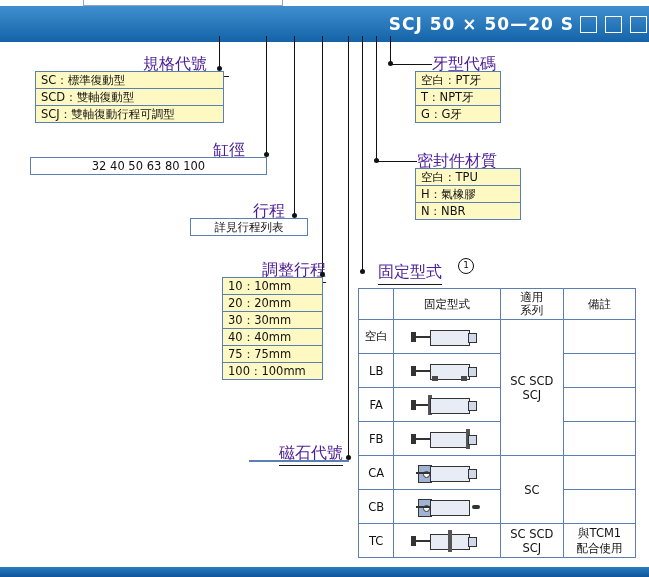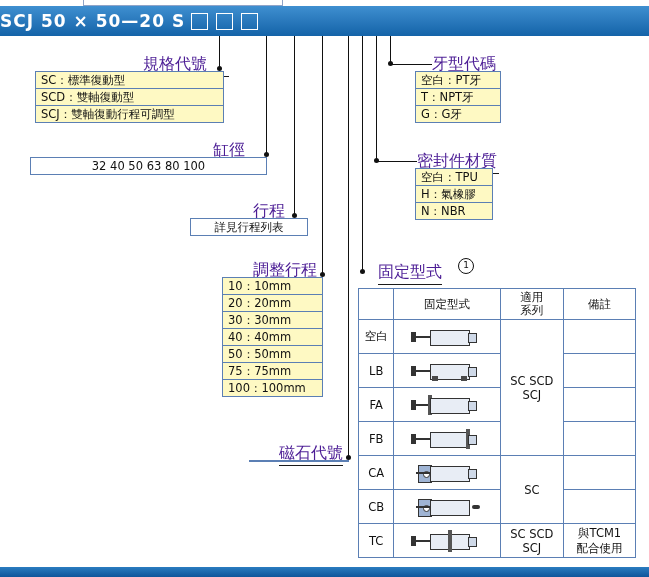--- a/index.html
+++ b/index.html
@@ -27,26 +27,26 @@
     border-left: 1px solid #8fa4c8;
     border-right: 1px solid #8fa4c8;
     border-bottom: 1px solid #8fa4c8;
     box-sizing: border-box;
   }
   .code-banner {
     position: absolute;
     left: 0px;
     top: 6px;
     width: 649px;
-    height: 30px;
+    height: 36px;
     background: #1f6fb2;
     background: linear-gradient(#3f8fd0, #1463a8);
     display: flex;
     align-items: center;
-    justify-content: flex-start;
+    justify-content: flex-end;
   }
   .code-text {
     color: #ffffff;
     font-size: 17px;
     font-weight: bold;
     letter-spacing: 1px;
     white-space: nowrap;
     display: flex;
     align-items: center;
     gap: 4px;
@@ -291,30 +291,29 @@
 </div>
 
 <div class="hdr" style="left:253px; top:201px; width:38px;">
   <span class="bar">行程</span>
 </div>
 <div class="dot" style="left:292px; top:213px;"></div>
 <div class="plainbox" style="left:190px; top:218px; width:118px; height:18px; text-align:center;">
   <span>詳見行程列表</span>
 </div>
 
-<div class="hdr" style="left:253px; top:260px; width:64px;">
+<div class="hdr" style="left:262px; top:260px; width:64px;">
   <span class="bar">調整行程</span>
 </div>
 <div class="dot" style="left:320px; top:272px;"></div>
 <div class="listbox" style="left:222px; top:277px; width:101px;">
   <div class="row">10：10mm</div>
   <div class="row">20：20mm</div>
   <div class="row">30：30mm</div>
   <div class="row">40：40mm</div>
-  <div class="row">50：50mm</div>
   <div class="row">75：75mm</div>
   <div class="row">100：100mm</div>
 </div>
 
 <div class="hdr" style="left:279px; top:443px; width:64px;">
   <span class="bar">磁石代號</span>
 </div>
 <div class="dot" style="left:346px; top:455px;"></div>
 <div class="listbox" style="left:249px; top:460px; width:100px;">
 </div>
@@ -328,21 +327,21 @@
   <div class="row">空白：PT牙</div>
   <div class="row">T：NPT牙</div>
   <div class="row">G：G牙</div>
 </div>
 
 <div class="dot" style="left:374px; top:158px;"></div>
 <div class="hdr" style="left:417px; top:151px; width:82px;">
   <span class="bar">密封件材質</span>
 </div>
 <div class="hline" style="left:376px; top:161px; width:41px;"></div>
-<div class="listbox" style="left:415px; top:168px; width:78px;">
+<div class="listbox" style="left:415px; top:168px; width:106px;">
   <div class="row">空白：TPU</div>
   <div class="row">H：氣橡膠</div>
   <div class="row">N：NBR</div>
 </div>
 
 <div class="dot" style="left:360px; top:269px;"></div>
 <div class="hdr" style="left:378px; top:262px; width:64px;">
   <span class="bar">固定型式</span>
 </div>
 <div class="circ1">1</div>

